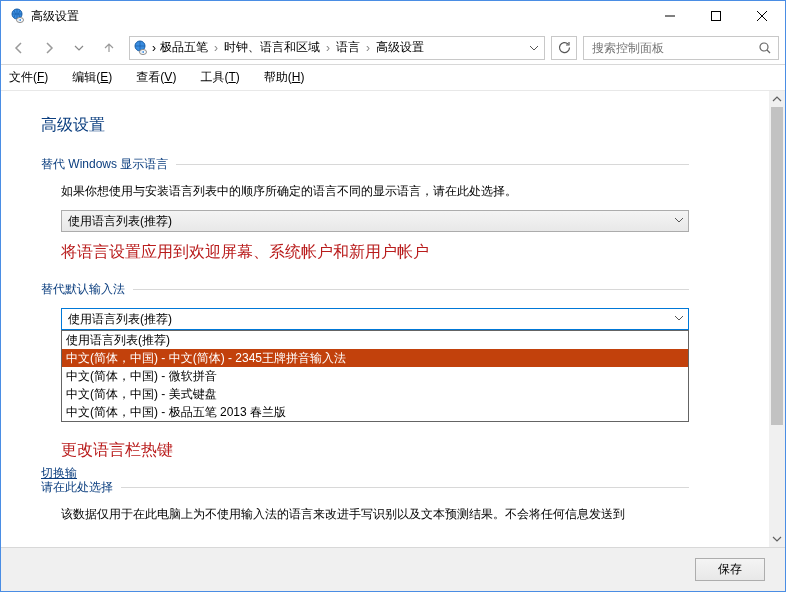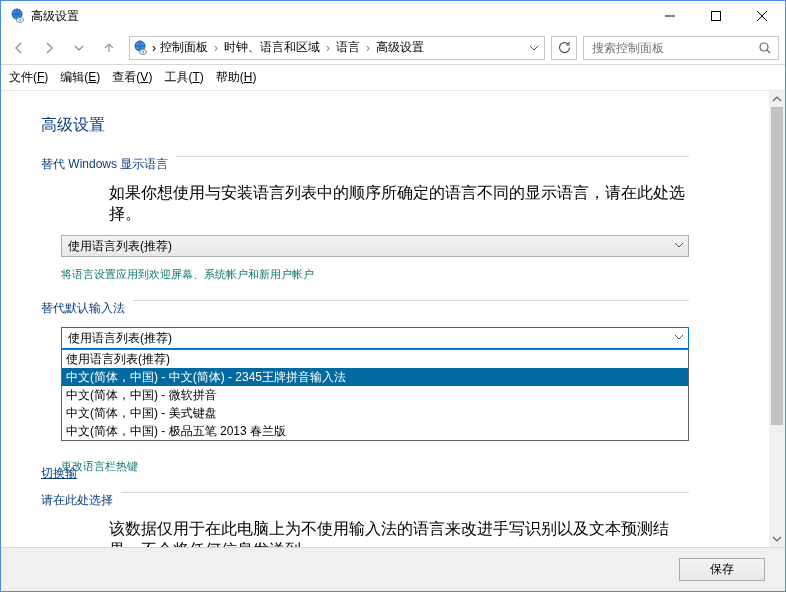--- a/index.html
+++ b/index.html
@@ -18,43 +18,43 @@
   .addrwrap { flex: 1; height: 24px; border: 1px solid #c8c8c8; display: flex; align-items: center; padding: 0 2px; margin: 0 4px; background: #fff; gap: 4px; }
   .addrwrap .addr-icon { width: 16px; height: 16px; flex-shrink: 0; }
   .addrwrap .crumbs { flex: 1; display: flex; align-items: center; gap: 6px; overflow: hidden; white-space: nowrap; }
   .crumbs .sep { color: #888; font-size: 12px; display: inline-flex; align-items: center; }
   .crumb-text {}
   .addrwrap .drop-chevron { width: 16px; height: 16px; display: flex; align-items: center; justify-content: center; color: #555; }
   .addr-refresh { width: 26px; height: 24px; border: 1px solid #c8c8c8; display: flex; align-items: center; justify-content: center; }
   .searchwrap { width: 196px; height: 24px; border: 1px solid #c8c8c8; display: flex; align-items: center; padding: 0 6px; margin-left: 4px; margin-right: 2px; background: #fff; }
   .searchwrap input { flex: 1; border: none; outline: none; font-size: 12px; color: #666; background: transparent; }
   .searchwrap .search-icon { width: 14px; height: 14px; color: #666; }
-  .menubar { height: 26px; display: flex; align-items: center; gap: 12px; padding: 0 8px; border-bottom: 1px solid #e8e8e8; }
+  .menubar { height: 26px; display: flex; align-items: center; gap: 24px; padding: 0 8px; border-bottom: 1px solid #e8e8e8; }
   .menubar .menuitem { font-size: 12px; }
   .menubar .menuitem .ul { text-decoration: underline; }
   .body-area { flex: 1; display: flex; overflow: hidden; position: relative; }
   .content { flex: 1; overflow: hidden; padding: 24px 80px 0 40px; position: relative; }
   .vscroll { width: 16px; background: #f0f0f0; display: flex; flex-direction: column; align-items: center; }
   .vscroll .arrow { width: 16px; height: 16px; display: flex; align-items: center; justify-content: center; color: #606060; }
   .vscroll .track { flex: 1; width: 100%; position: relative; }
   .vscroll .thumb { position: absolute; left: 2px; right: 2px; top: 0; height: 75%; background: #c2c2c2; }
   h1.page-title { color: #0b3e7f; font-size: 16px; font-weight: normal; margin: 0 0 20px 0; }
-  .section-header { color: #0b3e7f; font-size: 12px; margin-bottom: 10px; display: flex; gap: 8px; }
+  .section-header { color: #0b3e7f; font-size: 12px; margin-bottom: 10px; display: flex; align-items: center; gap: 8px; }
   .section-header .line { flex: 1; height: 1px; background: #d8d8d8; }
   .section-body { padding-left: 20px; margin-bottom: 18px; }
-  .desc { font-size: 16px; margin-bottom: 10px; margin-left: 48px; }
+  .desc { font-size: 12px; margin-bottom: 10px; }
   .combo { height: 22px; border: 1px solid #acacac; background: linear-gradient(#f4f4f4,#e8e8e8); display: flex; align-items: center; padding: 0 6px; font-size: 12px; position: relative; }
   .combo .combo-arrow { position: absolute; right: 4px; top: 50%; transform: translateY(-50%); }
   .combo.open { background: #fff; border: 1px solid #0078d7; }
-  .link { color: #0f766e; font-size: 11px; margin-top: 40px; }
+  .link { color: #b91c1c; font-size: 16px; margin-top: 40px; }
   .dropdown-list { position: absolute; left: 0; right: 0; top: 22px; border: 1px solid #646464; background: #fff; z-index: 10; }
   .dropdown-list .opt { height: 18px; padding: 0 4px; font-size: 12px; line-height: 18px; white-space: nowrap; overflow: hidden; }
-  .dropdown-list .opt.selected { background: #0369a1; color: #fff; }
+  .dropdown-list .opt.selected { background: #c2410c; color: #fff; }
   .footer { height: 44px; border-top: 1px solid #d8d8d8; background: #f0f0f0; display: flex; align-items: center; justify-content: flex-end; gap: 16px; padding-right: 20px; }
-  .footer button { width: 86px; height: 23px; border: 1px solid #adadad; background: linear-gradient(#f4f4f4,#e8e8e8); font-size: 12px; font-family: inherit; }
+  .footer button { width: 70px; height: 23px; border: 1px solid #adadad; background: linear-gradient(#f4f4f4,#e8e8e8); font-size: 12px; font-family: inherit; }
   .rel { position: relative; }
   .mt10 { margin-top: 10px; }
 </style>
 </head>
 <body>
 
 <div class="window">
 
   <div class="titlebar">
     <span class="t-icon">
@@ -111,21 +111,21 @@
       <span class="addr-icon">
         <svg viewBox="0 0 16 16">
             <circle cx="8" cy="6" r="5" fill="#3a8de0" stroke="#1a5fa8"></circle>
             <path d="M3 6h10M8 1v10" stroke="#1a5fa8" fill="none" stroke-width="0.7"></path>
             <ellipse cx="11" cy="12" rx="3.5" ry="2.5" fill="#fff" stroke="#888"></ellipse>
             <path d="M9 12l3-1v2z" fill="#3a8de0"></path>
           </svg>
       </span>
       <span class="sep">›</span>
       <div class="crumbs">
-        <span class="crumb-text">控制面板</span>
+        <span class="crumb-text">极品五笔</span>
         <span class="sep">›</span>
         <span class="crumb-text">时钟、语言和区域</span>
         <span class="sep">›</span>
         <span class="crumb-text">语言</span>
         <span class="sep">›</span>
         <span class="crumb-text">高级设置</span>
       </div>
       <span class="drop-chevron">
           <svg viewBox="0 0 10 10" width="10" height="10">
             <path d="M1 3l4 4 4-4" fill="none" stroke="#555" stroke-width="1"></path>

